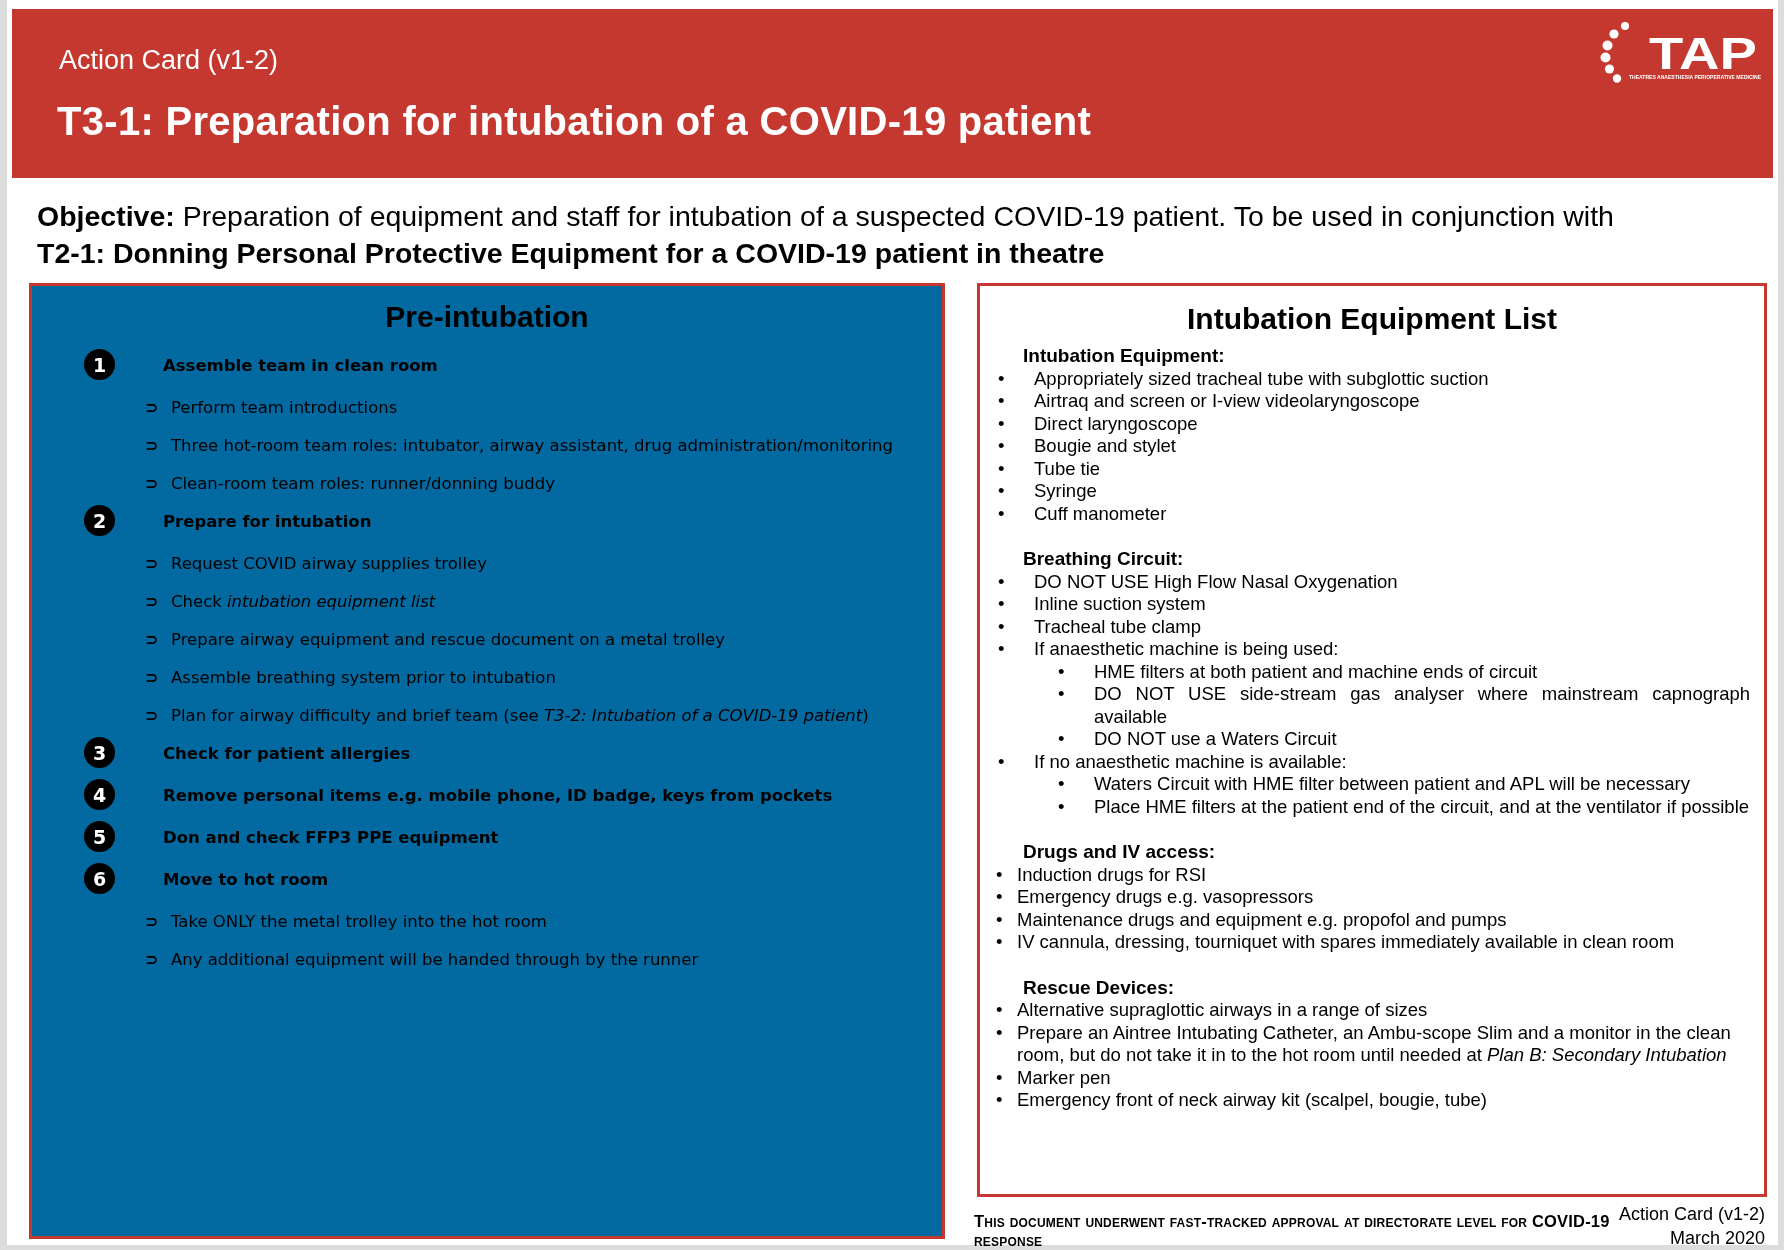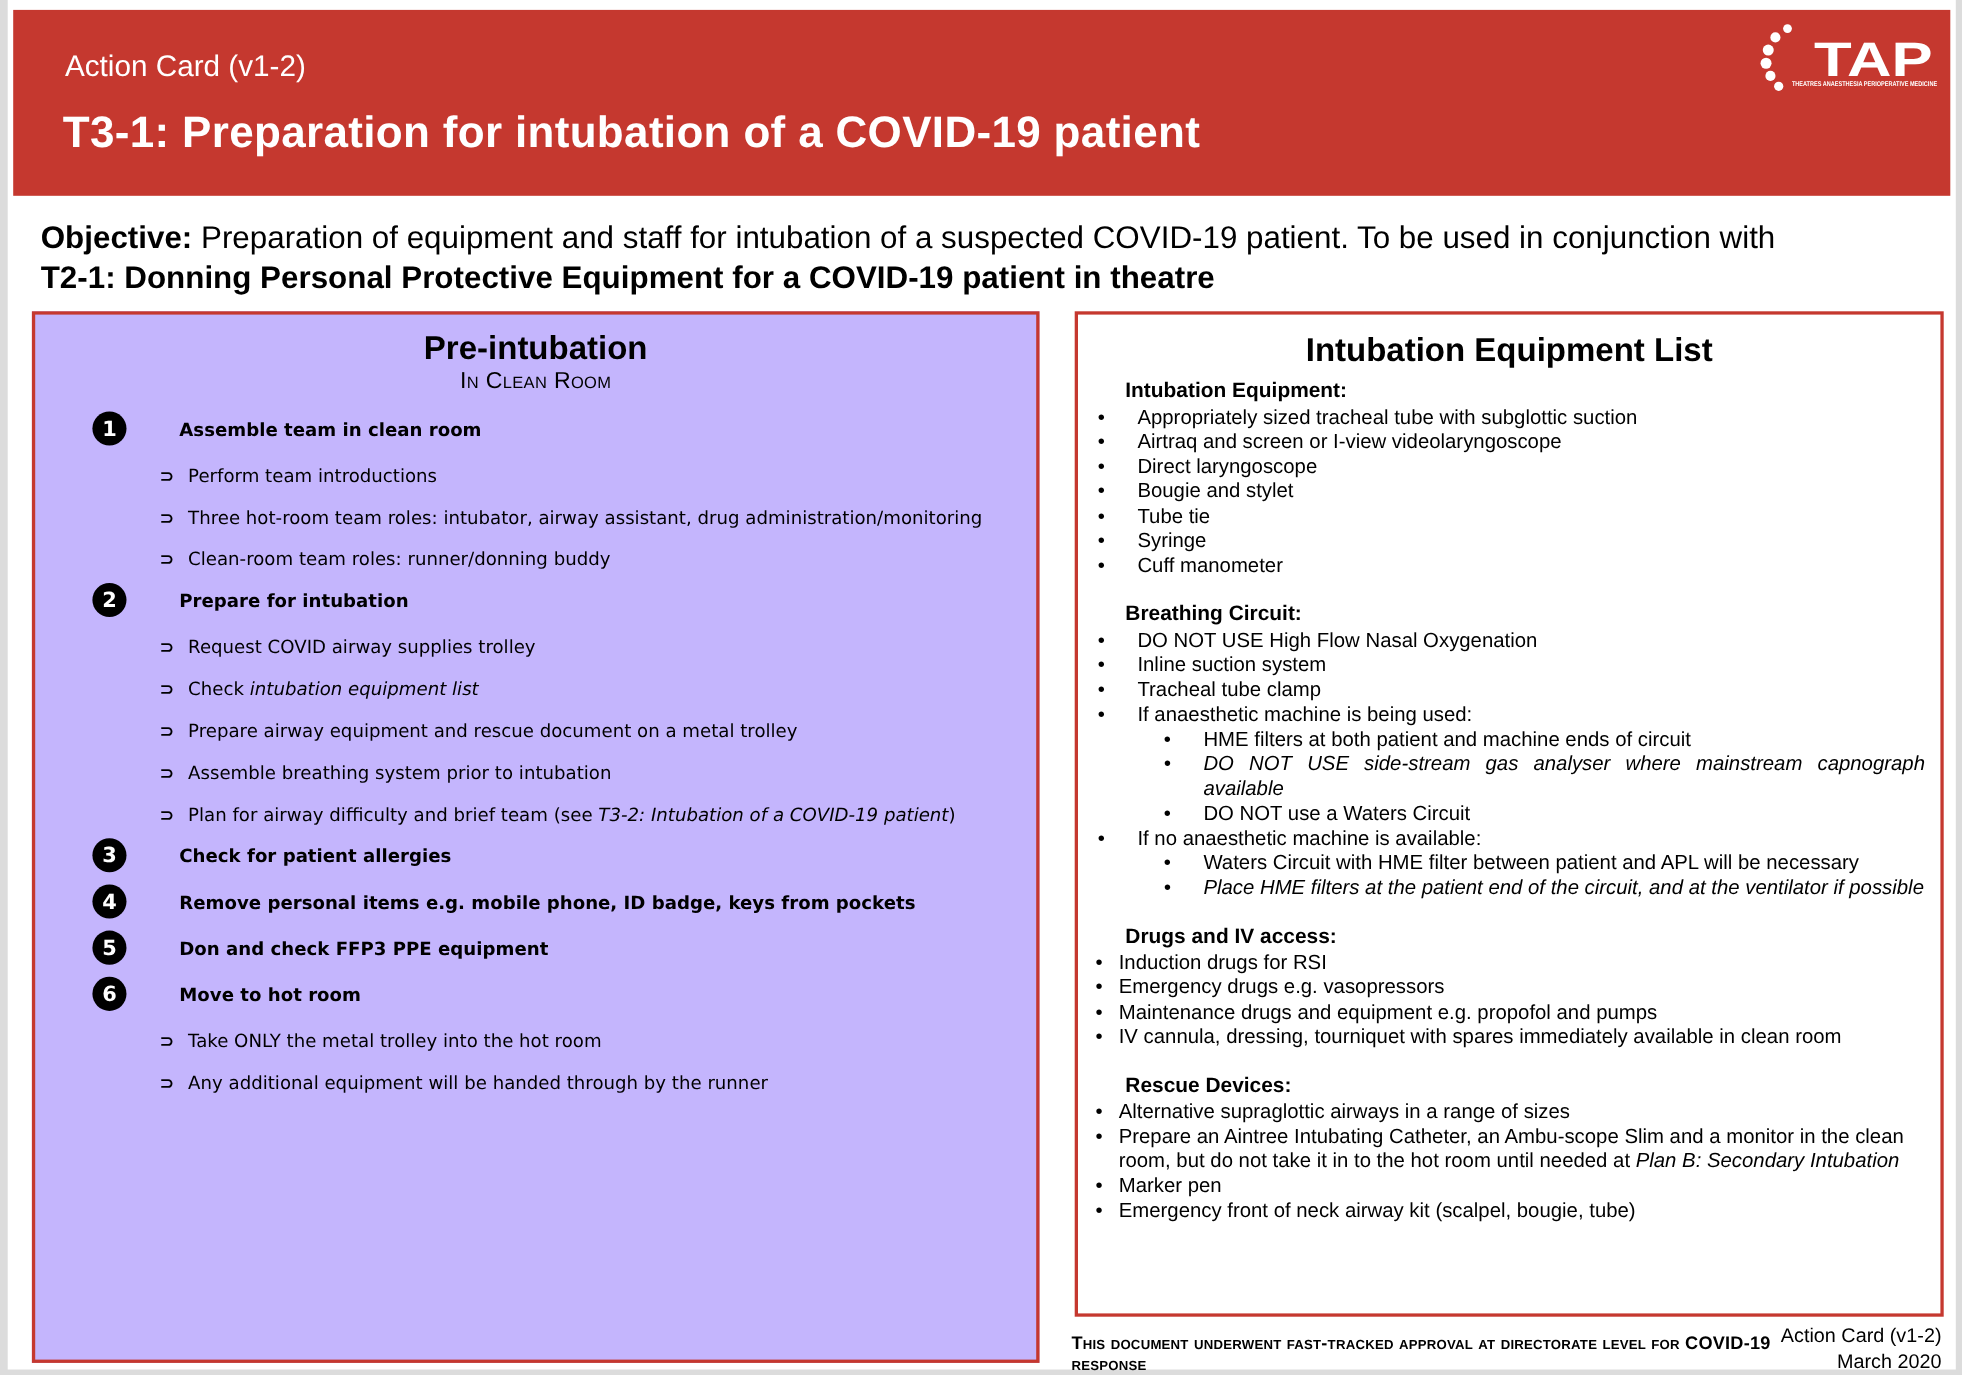--- a/index.html
+++ b/index.html
@@ -13,21 +13,21 @@
   .card-label { position:absolute; left:47px; top:36px; font-size:27px; line-height:30px; }
   .page-title { position:absolute; left:45px; top:90px; font-size:40px; font-weight:bold; letter-spacing:.3px; }
   .logo { position:absolute; right:10px; top:8px; }
 
   
   .objective { position:absolute; left:30px; top:198px; width:1715px; font-size:28.5px; line-height:37px; }
   .objective b { font-weight:bold; }
   .objective .ref { font-weight:bold; }
 
   
-  .left-panel { position:absolute; left:22px; top:283px; width:916px; height:956px; border:3px solid #c5382f; background:#c4b5fd; }
+  .left-panel { position:absolute; left:22px; top:283px; width:916px; height:956px; border:3px solid #c5382f; background:#0369a1; }
   .right-panel { position:absolute; left:970px; top:283px; width:790px; height:914px; border:3px solid #c5382f; background:#fff; }
 
   
   .lp-title { margin-top:14px; text-align:center; font-size:30px; font-weight:bold; }
   .lp-sub { margin-top:1px; text-align:center; font-size:21px; font-variant:small-caps; letter-spacing:.3px; }
   .steps { margin:15px 24px 0 52px; font-family:"DejaVu Sans", sans-serif; }
   .step-row { display:flex; align-items:flex-start; margin-top:11px; }
   .badge { flex:0 0 31px; height:31px; border-radius:50%; background:#000; color:#fff; font-size:19px; font-weight:bold;
            display:flex; align-items:center; justify-content:center; font-family:"DejaVu Sans", sans-serif; }
   .step-title { margin-left:48px; padding-top:6px; font-weight:bold; font-size:16.5px; line-height:21px; }
@@ -40,21 +40,21 @@
   .rp-body { margin:9px 14px 0 15px; font-size:18.5px; line-height:22.5px; }
   .rsec { margin-top:23px; }
   .rsec:first-child { margin-top:0; }
   .rsec-h { font-weight:bold; font-size:19px;margin-left:28px; }
   .rsec ul { list-style:none; margin:0; padding:0; }
   .rsec li { position:relative; padding-left:39px; }
   .rsec li::before { content:"\2022"; position:absolute; left:3px; }
   .rsec ul.subs li { margin-left:21px; }
   .rsec.tight > ul > li { padding-left:22px; }
   .rsec.tight > ul > li::before { left:1px; }
-  li.justify { text-align:justify;font-style:italic; }
+  li.justify { text-align:justify; }
   .rp-body i { font-style:italic; }
 
   
   .footer { position:absolute; left:967px; top:1203px; width:791px; display:flex; justify-content:space-between; }
   .approval { margin-top:9px; font-variant:small-caps; font-weight:bold; font-size:16.5px; letter-spacing:.2px; }
   .version-block { text-align:right; font-size:18px; line-height:23.5px; white-space:nowrap; }
 </style>
 </head>
 <body>
 
@@ -77,21 +77,20 @@
     </svg>
   </div>
 
   <div class="objective">
     <b>Objective:</b><span> Preparation of equipment and staff for intubation of a suspected COVID-19 patient. To be used in conjunction with</span>
     <div class="ref">T2-1: Donning Personal Protective Equipment for a COVID-19 patient in theatre</div>
   </div>
 
   <div class="left-panel">
     <div class="lp-title">Pre-intubation</div>
-    <div class="lp-sub">In Clean Room</div>
     <div class="steps">
 
         <div class="step-block">
           <div class="step-row">
             <div class="badge">1</div>
             <div class="step-title">Assemble team in clean room</div>
           </div>
           <div>
 
               <div class="sub-row">

